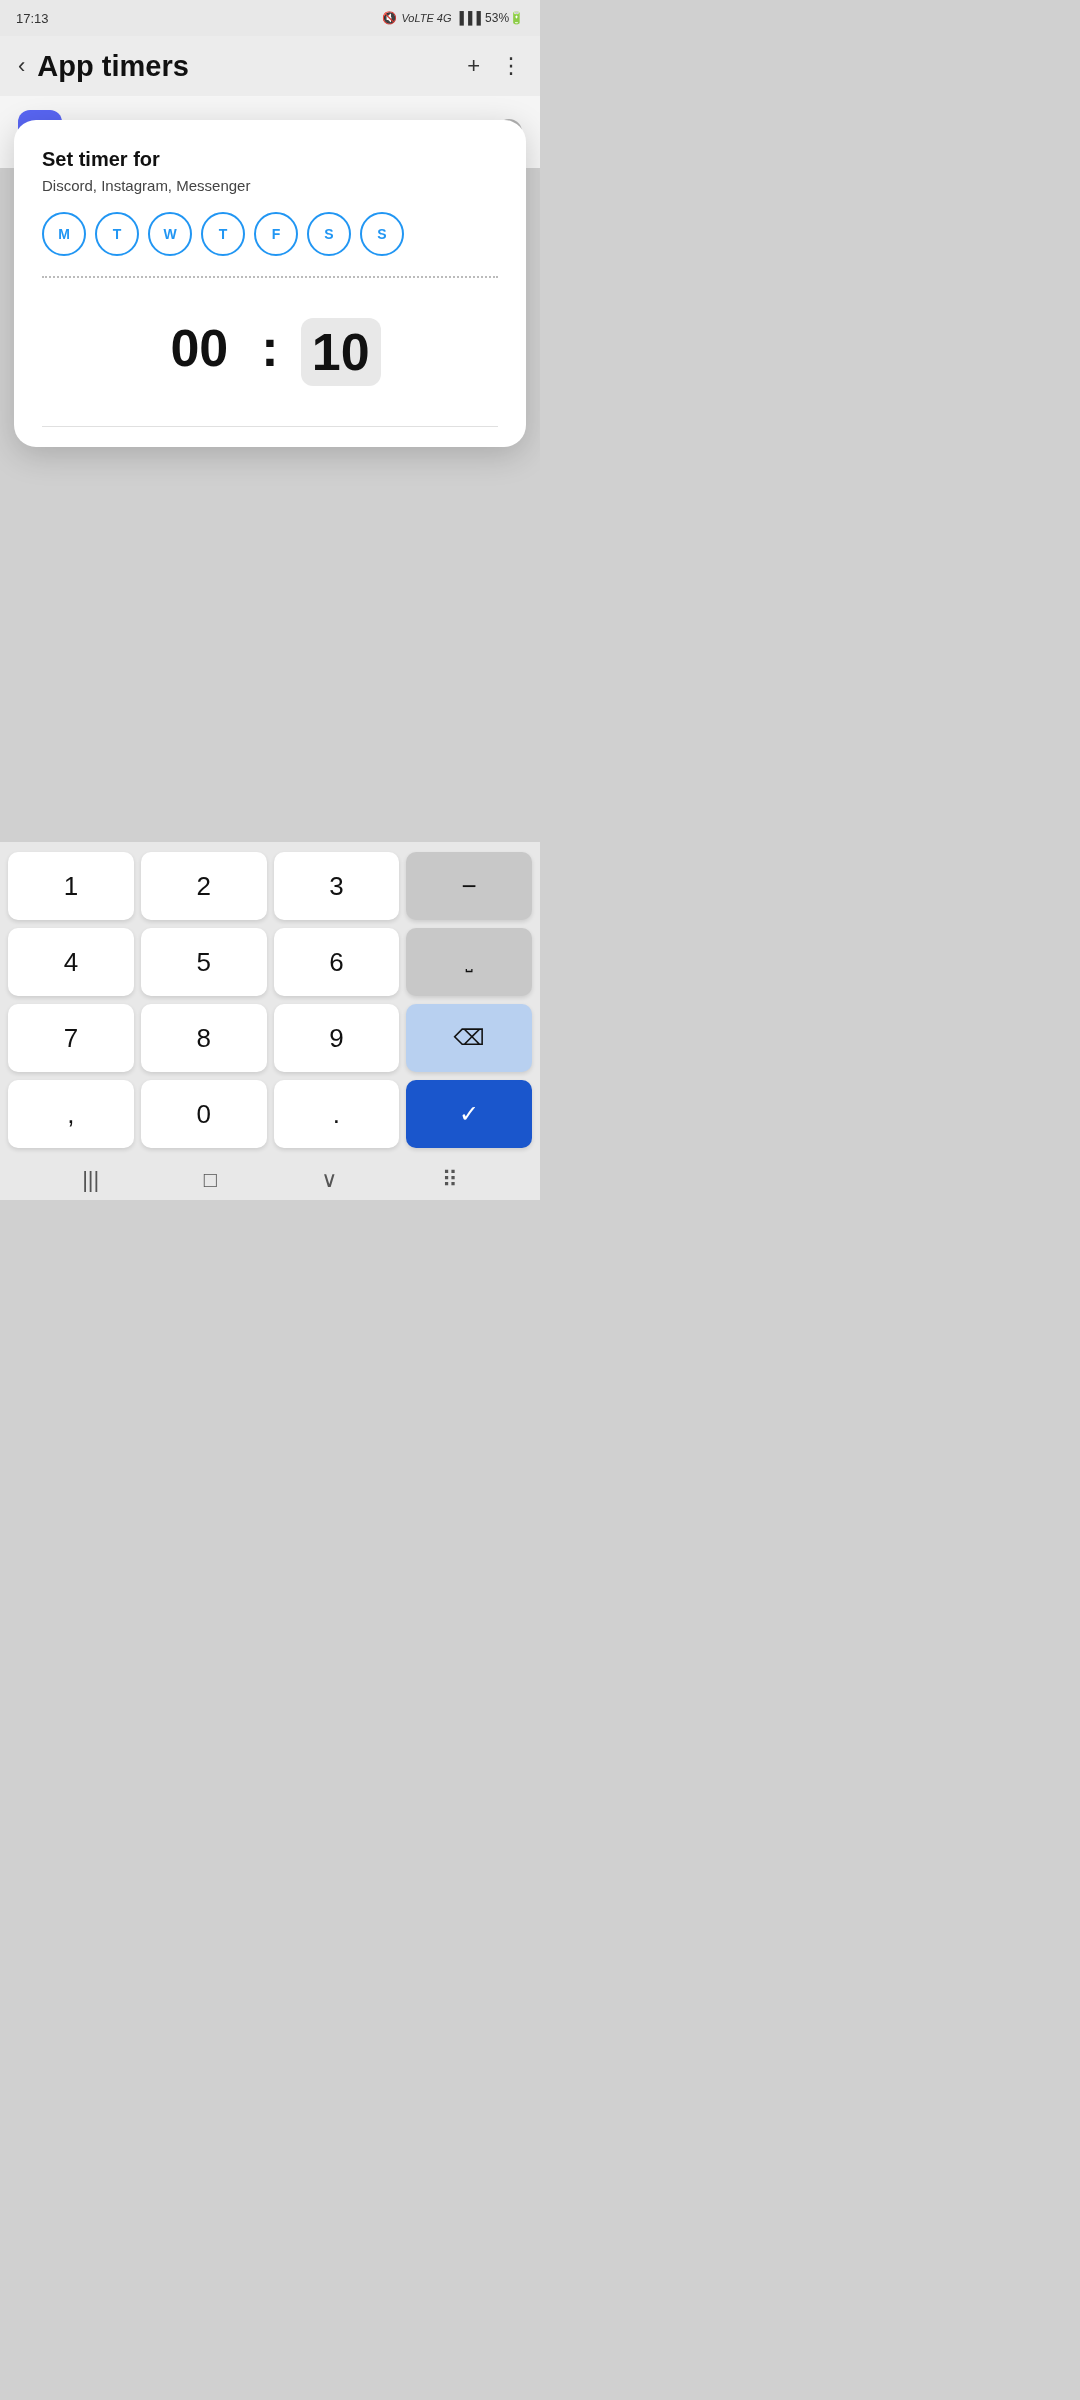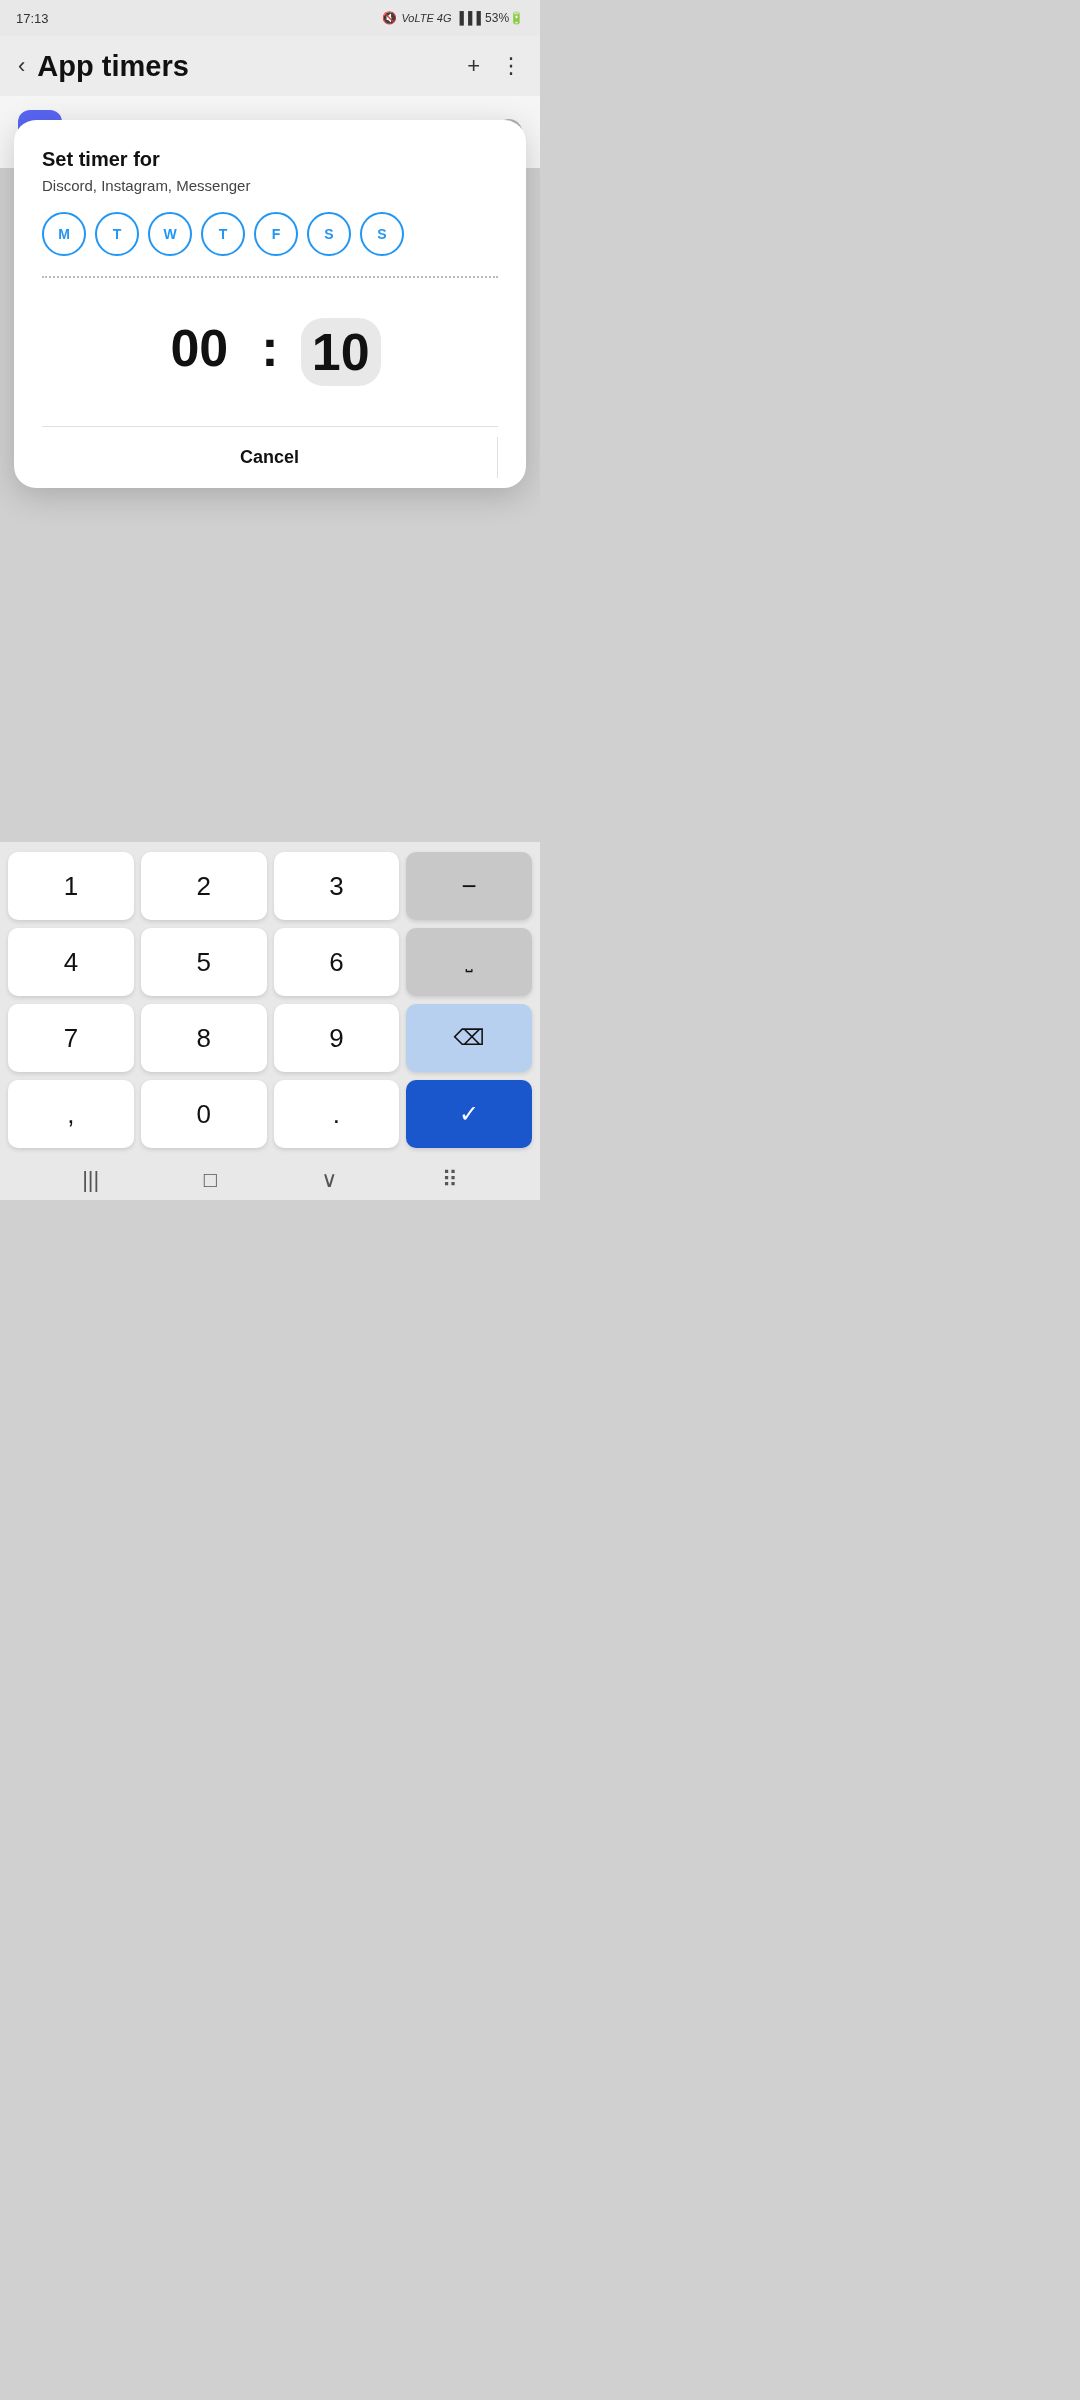--- a/index.html
+++ b/index.html
@@ -174,21 +174,21 @@
     }
     .time-part {
       font-size: 52px;
       font-weight: 600;
       color: #111;
       min-width: 80px;
       text-align: center;
     }
     .time-part.active {
       background: #e8e8e8;
-      border-radius: 22px;
+      border-radius: 12px;
       padding: 4px 8px;
     }
     .time-colon {
       font-size: 52px;
       font-weight: 600;
       color: #111;
     }
 
     
     .modal-actions {
@@ -318,21 +318,20 @@
 
   <hr class="dotted-divider">
 
   <div class="time-picker">
     <span class="time-part">00</span>
     <span class="time-colon">:</span>
     <span class="time-part active">10</span>
   </div>
 
   <div class="modal-actions">
-    <button class="modal-btn">Cancel</button>
     <div class="modal-btn-divider"></div>
   </div>
 </div>
 
 <div class="keyboard">
   <div class="kb-row">
     <button class="kb-key">1</button>
     <button class="kb-key">2</button>
     <button class="kb-key">3</button>
     <button class="kb-key gray">−</button>

